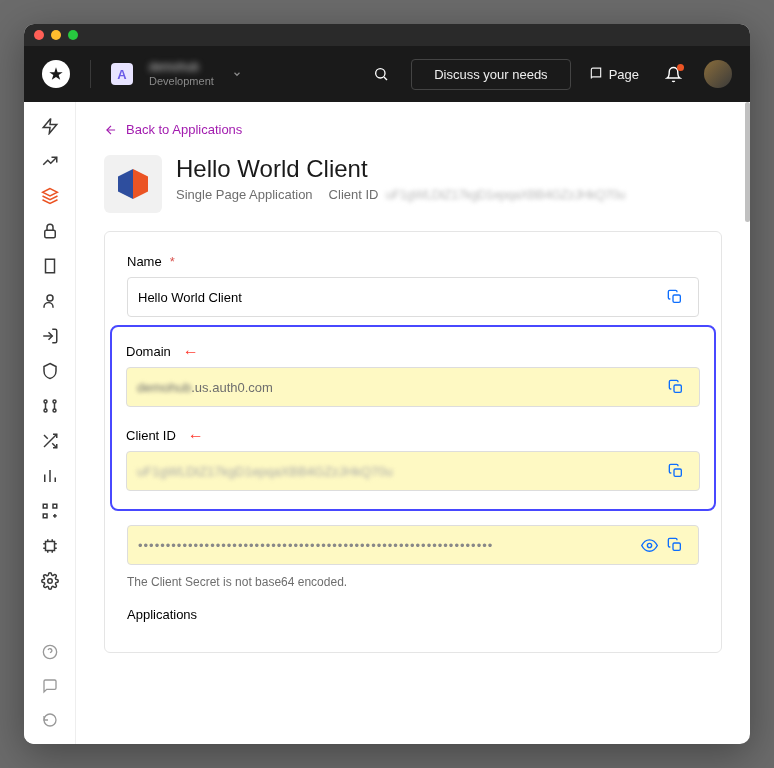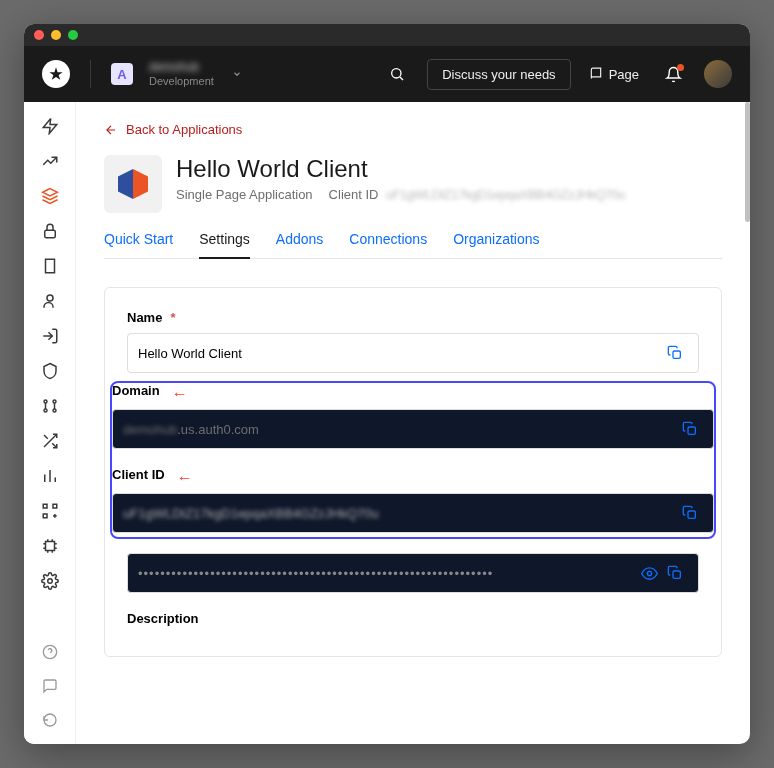--- a/index.html
+++ b/index.html
@@ -53,21 +53,21 @@
       width: 22px; height: 22px; background: #e8e4ff; color: #6b5ce7;
       border-radius: 4px; display: flex; align-items: center; justify-content: center;
       font-weight: 600; margin-right: 8px;
     }
     .tenant-info { display: flex; flex-direction: column; line-height: 1.2; }
     .tenant-name { filter: blur(3px); color: #ccc; font-size: 12px; }
     .tenant-env { color: #8a8a8a; font-size: 11px; }
     .chevron { margin-left: 10px; color: #888; }
     .spacer { flex: 1; }
     .nav-btn {
-      border: 1px solid #444; padding: 7px 14px; border-radius: 4px;
+      border: 1px solid #444; padding: 7px 22px; border-radius: 4px;
       color: #eee; font-size: 13px; cursor: pointer;
     }
     .nav-docs { display: flex; align-items: center; gap: 6px; color: #eee; cursor: pointer; margin: 0 10px; }
     .bell-wrap { position: relative; margin: 0 8px; cursor: pointer; }
     .bell-dot { position: absolute; top: -2px; right: -2px; width: 7px; height: 7px; background: #eb5424; border-radius: 50%; }
     .avatar { width: 28px; height: 28px; border-radius: 50%; background: linear-gradient(135deg,#8a6d3b,#3a3a3a); margin-left: 6px; }
     .body-wrap { flex: 1; display: flex; overflow: hidden; }
     .sidebar {
       width: 52px; background: #fff; border-right: 1px solid #eee;
       display: flex; flex-direction: column; align-items: center;
@@ -75,21 +75,21 @@
     }
     .sidebar .sicon { width: 20px; height: 20px; display: flex; align-items: center; justify-content: center; color: #3a3a3a; cursor: pointer; }
     .sidebar .sicon.active { color: #eb5424; }
     .sidebar-bottom { margin-top: auto; padding-bottom: 14px; display: flex; flex-direction: column; align-items: center; gap: 14px; }
     .sidebar-bottom .sicon { color: #999; }
     .main {
       flex: 1; overflow-y: auto; padding: 20px 28px;
       position: relative;
     }
     .scroll-indicator { position: absolute; right: 0; top: 0; width: 5px; height: 120px; background: #c0c0c0; border-radius: 3px; }
-    .back-link { display: flex; align-items: center; gap: 8px; color: #b91c1c; font-size: 13px; margin-bottom: 18px; cursor: pointer; }
+    .back-link { display: flex; align-items: center; gap: 8px; color: #a21caf; font-size: 13px; margin-bottom: 18px; cursor: pointer; }
     .app-header { display: flex; align-items: flex-start; gap: 14px; margin-bottom: 18px; }
     .app-icon {
       width: 58px; height: 58px; background: #f1f1f1; border-radius: 6px;
       display: flex; align-items: center; justify-content: center;
     }
     .app-logo {
       width: 30px; height: 30px;
       background: linear-gradient(90deg,#2e4e9e 50%,#eb5424 50%);
       clip-path: polygon(50% 0, 100% 25%, 100% 75%, 50% 100%, 0 75%, 0 25%);
     }
@@ -97,34 +97,34 @@
     .app-sub { display: flex; gap: 16px; color: #6e6e6e; font-size: 13px; }
     .client-id-blur { filter: blur(2px); color: #bbb; letter-spacing: -0.5px; }
     .tabs { display: flex; gap: 26px; border-bottom: 1px solid #e5e5e5; margin-bottom: 28px; }
     .tab { padding-bottom: 10px; font-size: 14px; color: #0d6efd; cursor: pointer; }
     .tab.active { color: #1a1a1a; border-bottom: 2px solid #1a1a1a; margin-bottom: -1px; }
     .card {
       border: 1px solid #e5e5e5; border-radius: 6px; padding: 22px;
     }
     .card h2 { font-size: 16px; font-weight: 600; margin-bottom: 22px; }
     .field { margin-bottom: 18px; }
-    .field-label { font-size: 13px; font-weight: 700; margin-bottom: 8px; display: flex; align-items: flex-start; gap: 8px; }
+    .field-label { font-size: 13px; font-weight: 400; margin-bottom: 8px; display: flex; align-items: flex-end; gap: 8px; }
     .field-label .req { color: #d9534f; }
     .input-row {
       display: flex; align-items: center; border: 1px solid #ddd; border-radius: 4px;
       height: 40px; padding: 0 10px; font-size: 13px;
     }
-    .input-row.readonly { background: #0f172a; color: #6e6e6e; }
+    .input-row.readonly { background: #fef9c3; color: #6e6e6e; }
     .input-row input { border: none; outline: none; flex: 1; font-size: 13px; background: transparent; }
     .input-val { flex: 1; }
     .input-val.blurred { filter: blur(2px); color: #aaa; }
     .input-val.dots { color: #888; letter-spacing: 1px; }
     .copy-btn, .eye-btn { width: 26px; height: 26px; display: flex; align-items: center; justify-content: center; cursor: pointer; color: #0d6efd; }
     .highlight-box {
-      border: 2.5px solid #4848ff; border-radius: 8px; 
+      border: 2.5px solid #4848ff; border-radius: 8px; padding: 14px;
       margin: -10px -17px 14px -17px;
     }
     .arrow-red { color: #ff3b30; margin-left: 4px; font-size: 16px; }
     .help-txt { font-size: 12px; color: #6e6e6e; margin-top: 10px; }
     svg { display: block; }
   </style>
 </head>
 <body>
 
 <div class="mac-window">
@@ -321,27 +321,20 @@
         </div>
         <div class="app-meta">
           <h1>Hello World Client</h1>
           <div class="app-sub">
             <span>Single Page Application</span>
             <span><span>Client ID</span>&nbsp;&nbsp;<span class="client-id-blur">uF1gWLDtZ17kgD1epqaXBB4GZzJHkQ70u</span></span>
           </div>
         </div>
       </div>
 
-      <div class="tabs">
-        <div class="tab">Quick Start</div>
-        <div class="tab active">Settings</div>
-        <div class="tab">Addons</div>
-        <div class="tab">Connections</div>
-        <div class="tab">Organizations</div>
-      </div>
 
       <div class="card">
 
         <div class="field">
           <div class="field-label">
             <span>Name</span>
             <span class="req">*</span>
           </div>
           <div class="input-row">
             <input value="Hello World Client" style="">
@@ -396,25 +389,26 @@
                   <circle cx="12" cy="12" r="3"></circle>
                 </svg>
             </div>
             <div class="copy-btn">
               <svg width="16" height="16" viewBox="0 0 24 24" fill="none" stroke="currentColor" stroke-width="2">
                   <rect x="9" y="9" width="11" height="11" rx="2"></rect>
                   <path d="M5 15H4a2 2 0 01-2-2V4a2 2 0 012-2h9a2 2 0 012 2v1"></path>
                 </svg>
             </div>
           </div>
+          <div class="help-txt">The Client Secret is not base64 encoded.</div>
         </div>
 
         <div class="field" style="margin-bottom:0">
           <div class="field-label">
-            <span>Description</span>
+            <span>Applications</span>
           </div>
 
         </div>
 
       </div>
     </div>
   </div>
 </div>
 
 </body></html>

